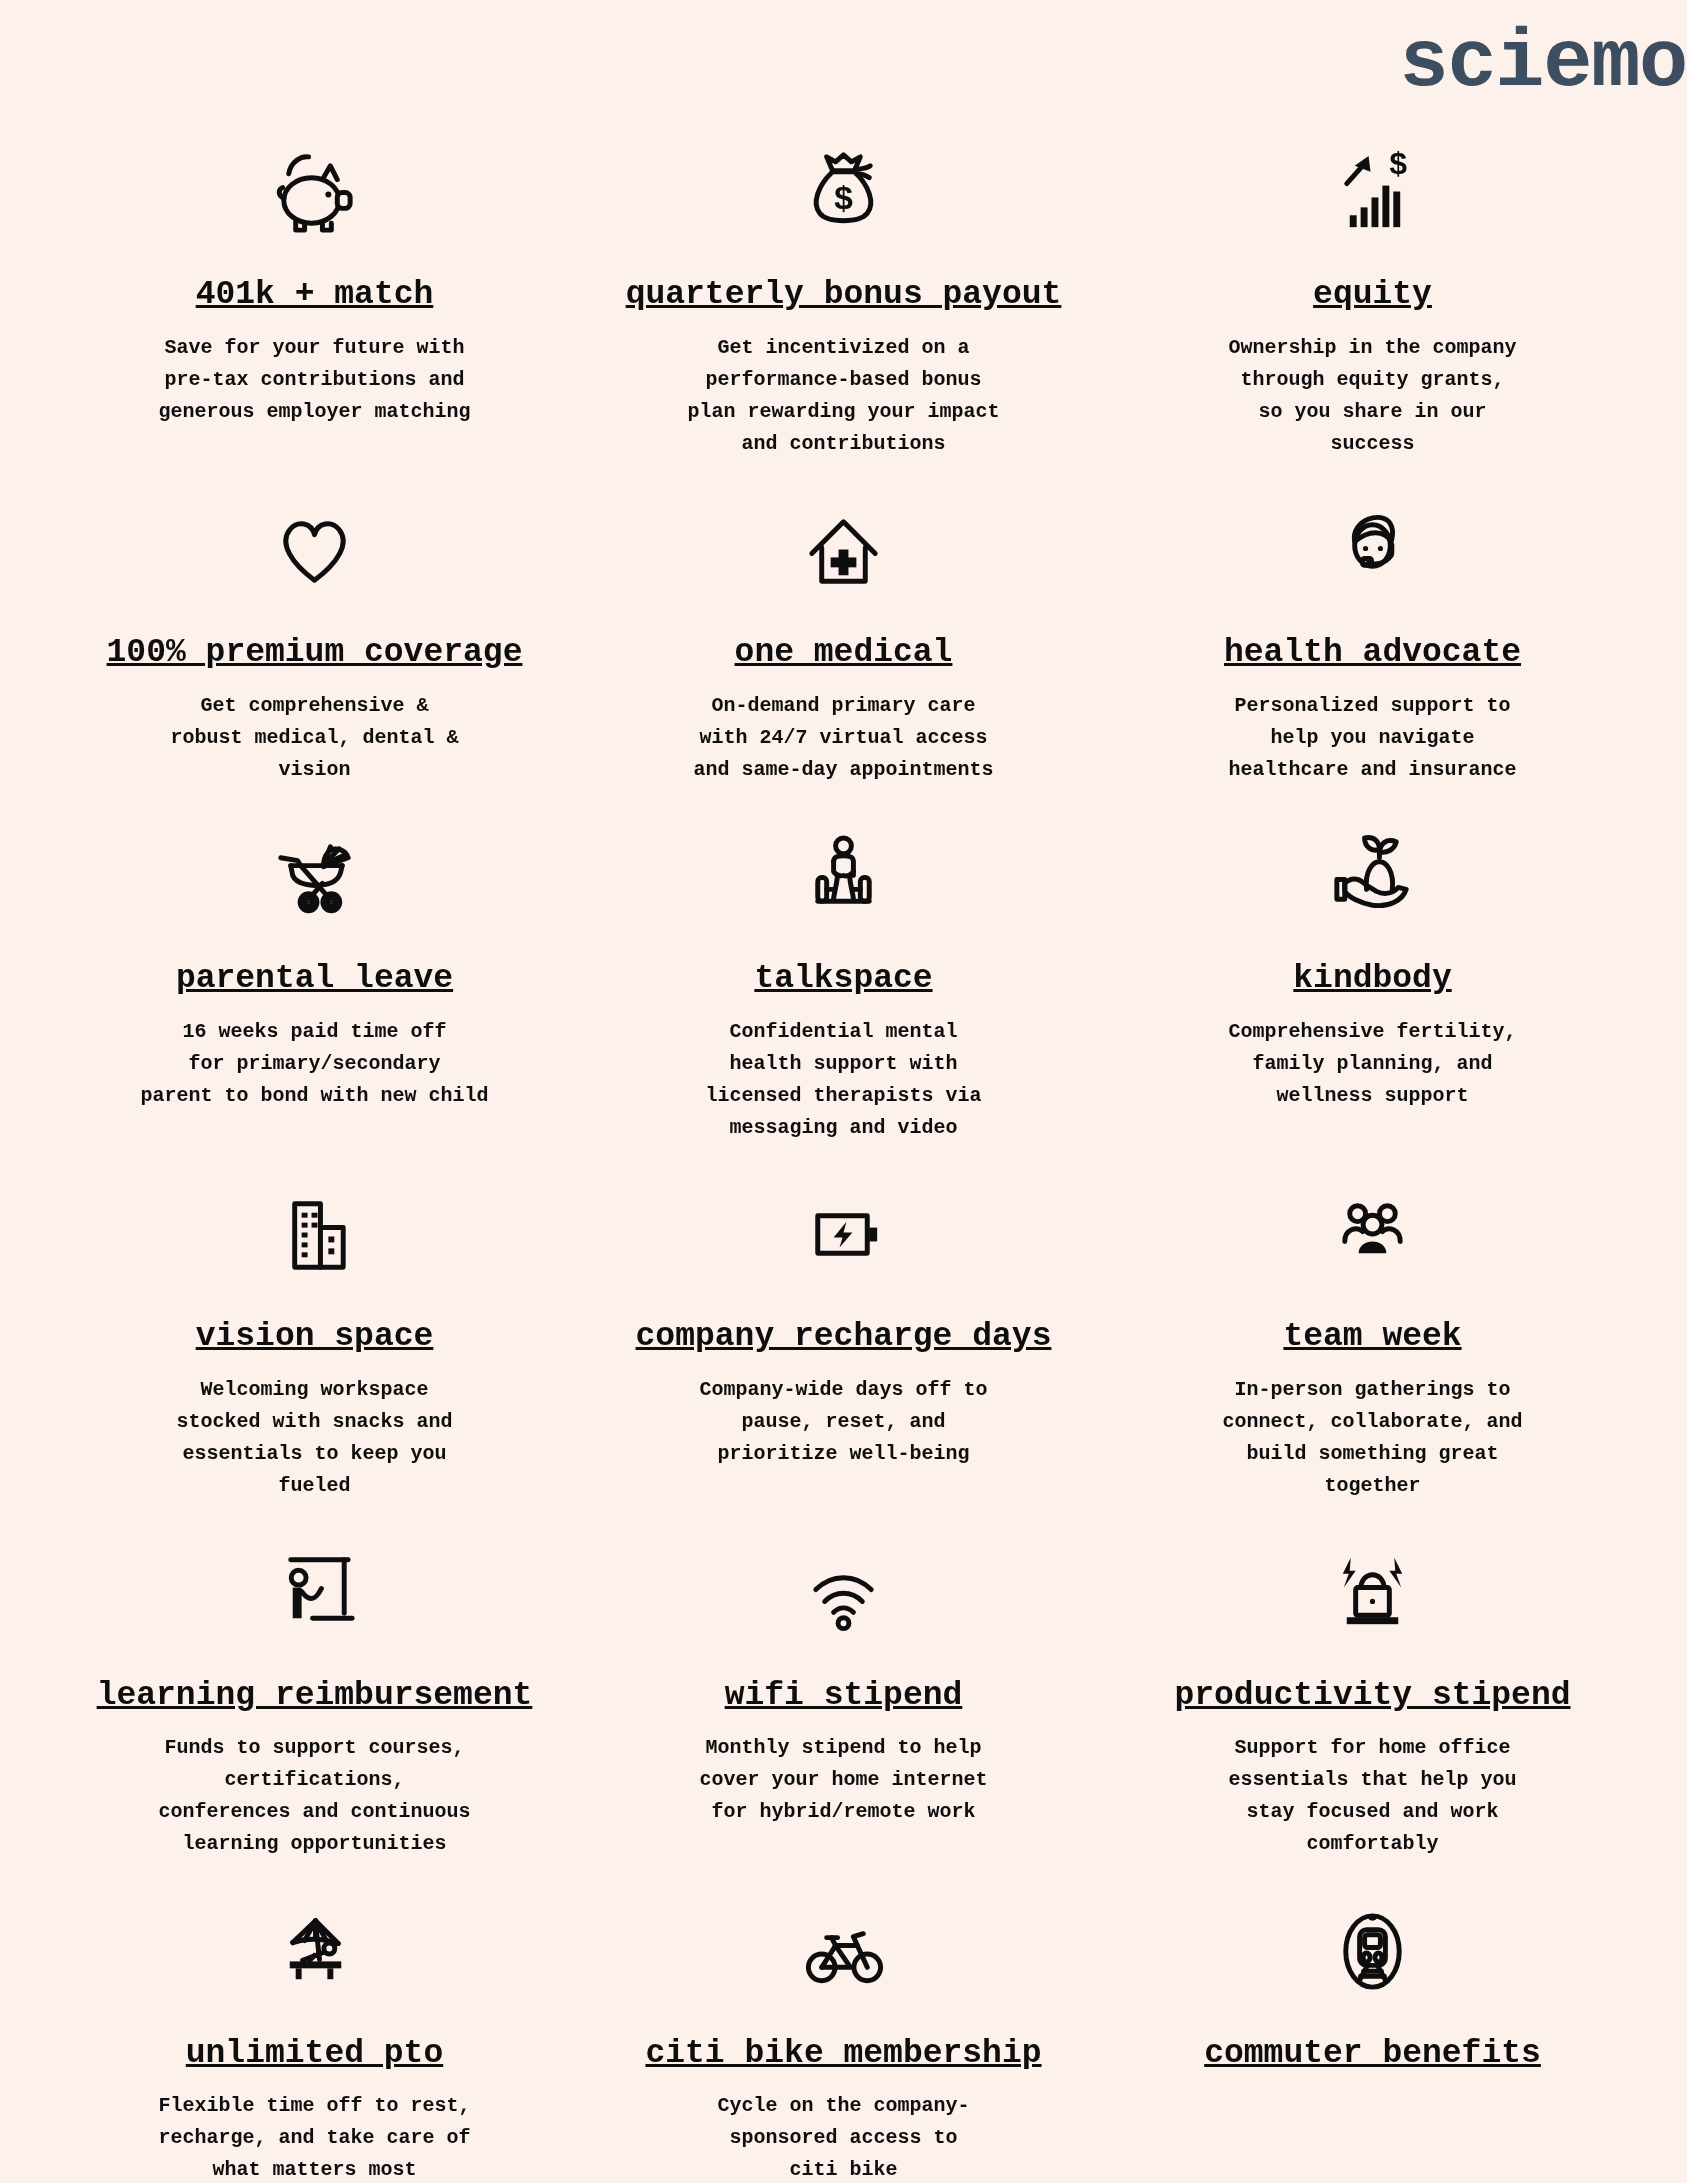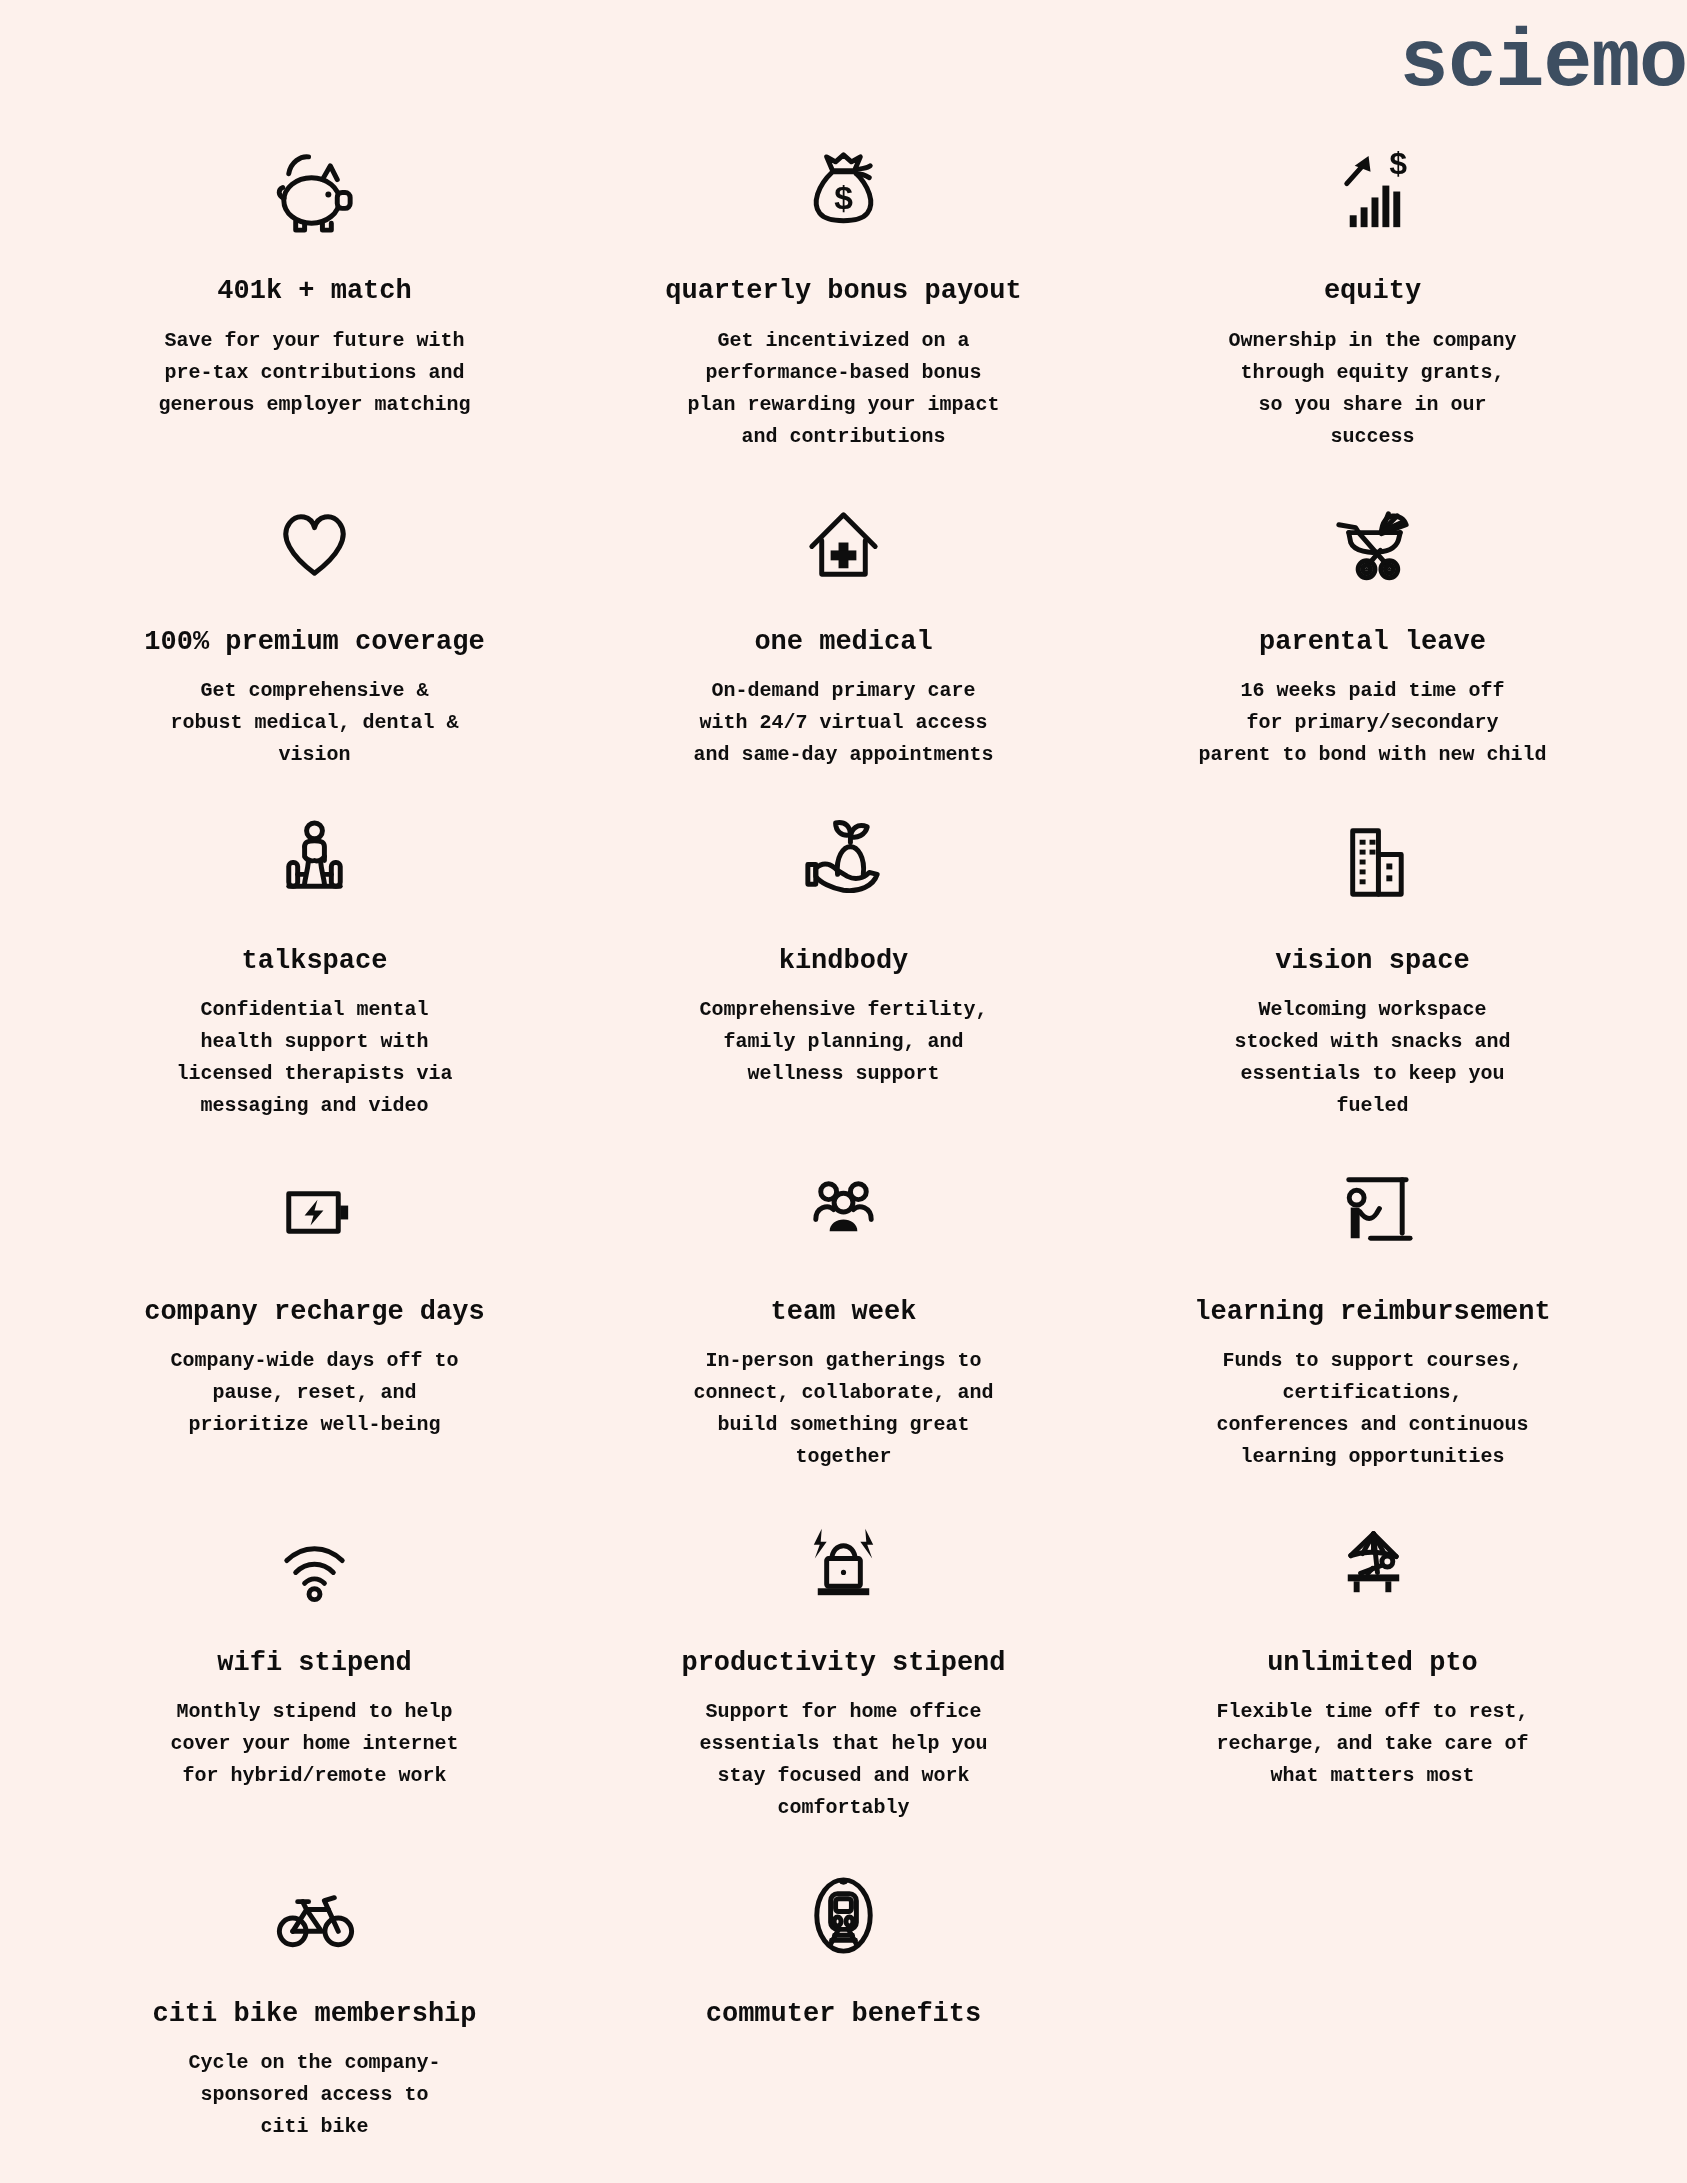--- a/index.html
+++ b/index.html
@@ -38,23 +38,24 @@
     display: flex;
     align-items: center;
     justify-content: center;
     margin-bottom: 26.5px;
   }
   .icon {
     width: 99px;
     height: 99px;
   }
   .title {
-    font-size: 27px;
+    font-size: 33px;
     font-weight: bold;
     line-height: 1.2;
+    text-decoration: underline;
   }
   .desc {
     font-size: 20px;
     line-height: 1.6;
     margin: 17px auto 0 auto;
     max-width: 423px;
     white-space: pre-line;
     font-weight: bold;
   }
   svg .ln {
@@ -155,20 +156,37 @@
         <rect class="fl" x="45" y="48" width="10" height="26"></rect>
         <rect class="fl" x="37" y="56" width="26" height="10"></rect>
       </svg>
     </div>
     <div class="title">one medical</div>
     <div class="desc">On-demand primary care
 with 24/7 virtual access
 and same-day appointments</div>
   </div>
 
+  <div class="cell">
+    <div class="icon-box">
+      <svg class="icon" viewBox="0 0 100 100">
+        <ellipse class="ln" cx="50" cy="44" rx="18" ry="21"></ellipse>
+        <path class="ln" d="M32,40 C28,18 60,8 68,22 C72,28 70,36 69,40 C62,28 46,28 32,40 Z"></path>
+        <circle class="fl" cx="43" cy="47" r="2.6"></circle>
+        <circle class="fl" cx="58" cy="47" r="2.6"></circle>
+        <rect class="fl" x="67" y="41" width="5" height="13" rx="2"></rect>
+        <path class="ln" d="M69,54 C62,63 52,64 46,61" stroke-width="3.5"></path>
+        <rect class="ln" x="40" y="57" width="9" height="7" rx="2" stroke-width="4"></rect>
+      </svg>
+    </div>
+    <div class="title">health advocate</div>
+    <div class="desc">Personalized support to
+help you navigate
+healthcare and insurance</div>
+  </div>
 
   <div class="cell">
     <div class="icon-box">
       <svg class="icon" viewBox="0 0 100 100">
         <path class="ln" d="M16,30 L33,33 L36,38"></path>
         <path class="ln" d="M26,38 L78,38"></path>
         <path class="ln" d="M26,38 L28,48 C32,58 50,58 50,58 C68,58 74,52 76,46 L78,38"></path>
         <path class="ln" d="M59,38 C60,16 80,18 84,30 L59,39 Z"></path>
         <path class="ln" stroke-width="3.5" d="M59,37 L66,19"></path>
         <path class="ln" stroke-width="3.5" d="M59,37 L75,21"></path>

